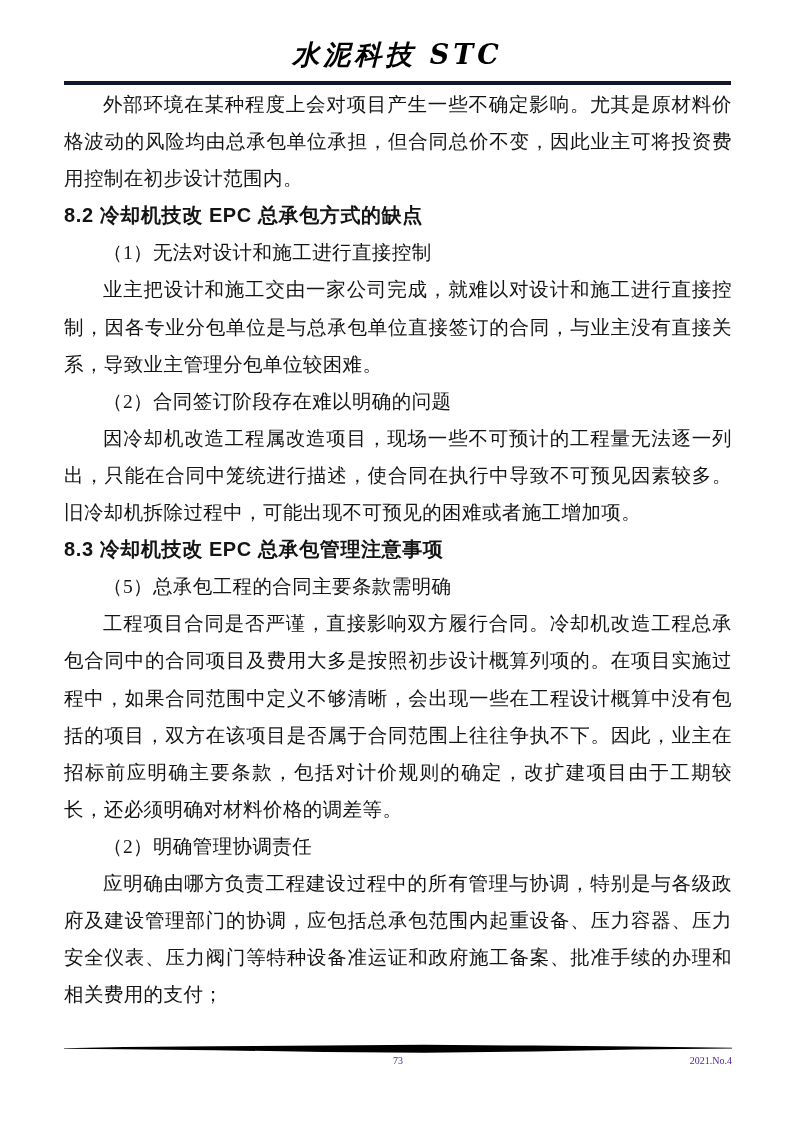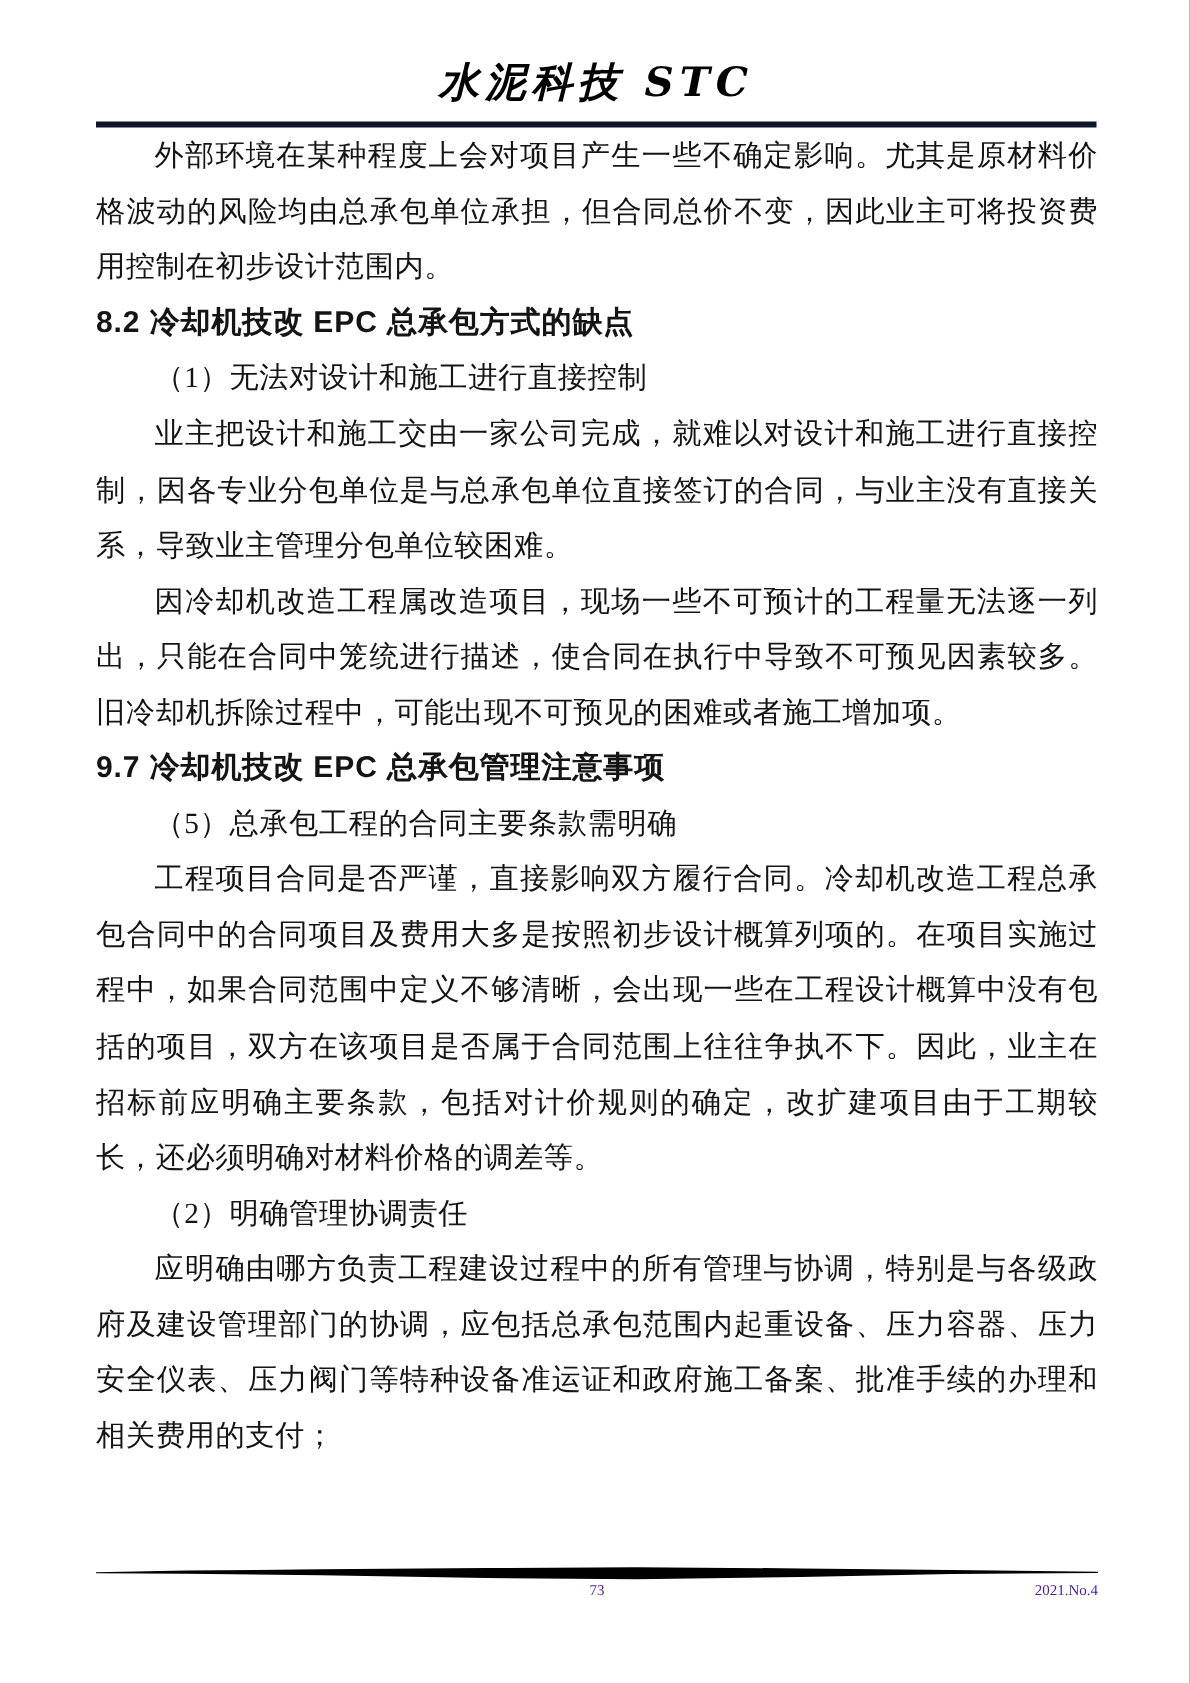--- a/index.html
+++ b/index.html
@@ -94,22 +94,23 @@
 
   <div class="header">
     <div class="journal-title">水泥科技 STC</div>
   </div>
 
   <div class="body-text">
     <p class="para">外部环境在某种程度上会对项目产生一些不确定影响。尤其是原材料价格波动的风险均由总承包单位承担，但合同总价不变，因此业主可将投资费用控制在初步设计范围内。</p>
     <p class="heading">8.2 冷却机技改 EPC 总承包方式的缺点</p>
     <p class="list-item">（1）无法对设计和施工进行直接控制</p>
     <p class="para">业主把设计和施工交由一家公司完成，就难以对设计和施工进行直接控制，因各专业分包单位是与总承包单位直接签订的合同，与业主没有直接关系，导致业主管理分包单位较困难。</p>
+    <p class="list-item">（2）合同签订阶段存在难以明确的问题</p>
     <p class="para">因冷却机改造工程属改造项目，现场一些不可预计的工程量无法逐一列出，只能在合同中笼统进行描述，使合同在执行中导致不可预见因素较多。旧冷却机拆除过程中，可能出现不可预见的困难或者施工增加项。</p>
-    <p class="heading">9.7 冷却机技改 EPC 总承包管理注意事项</p>
+    <p class="heading">8.3 冷却机技改 EPC 总承包管理注意事项</p>
     <p class="list-item">（5）总承包工程的合同主要条款需明确</p>
     <p class="para">工程项目合同是否严谨，直接影响双方履行合同。冷却机改造工程总承包合同中的合同项目及费用大多是按照初步设计概算列项的。在项目实施过程中，如果合同范围中定义不够清晰，会出现一些在工程设计概算中没有包括的项目，双方在该项目是否属于合同范围上往往争执不下。因此，业主在招标前应明确主要条款，包括对计价规则的确定，改扩建项目由于工期较长，还必须明确对材料价格的调差等。</p>
     <p class="list-item">（2）明确管理协调责任</p>
     <p class="para">应明确由哪方负责工程建设过程中的所有管理与协调，特别是与各级政府及建设管理部门的协调，应包括总承包范围内起重设备、压力容器、压力安全仪表、压力阀门等特种设备准运证和政府施工备案、批准手续的办理和相关费用的支付；</p>
   </div>
 
   <div class="footer">
     <svg class="footer-bar" viewBox="0 0 668 10" preserveAspectRatio="none">
       <polygon fill="#000" points="0,4.2 60,3.0 150,2.2 260,1.4 360,0.8 470,1.6 570,2.6 668,3.8 668,4.6 570,5.4 470,7.4 360,8.8 260,8.0 150,6.2 60,5.2 0,4.8"></polygon>
     </svg>

